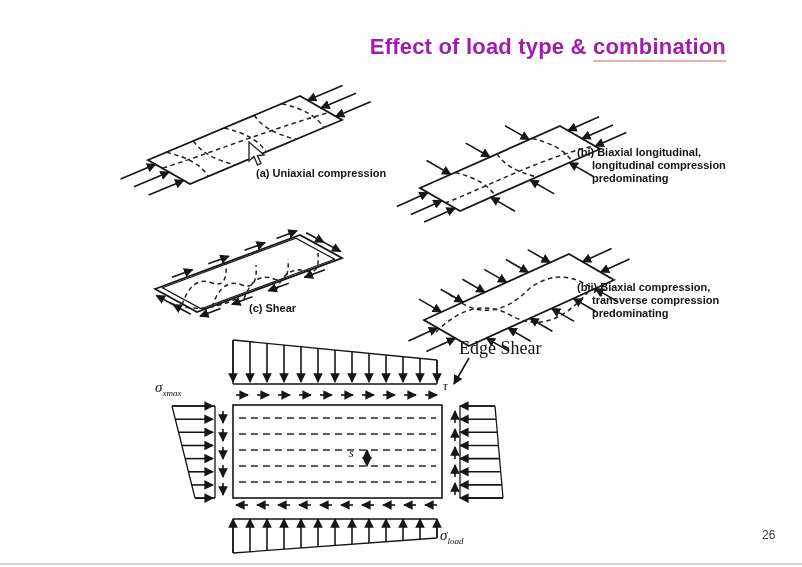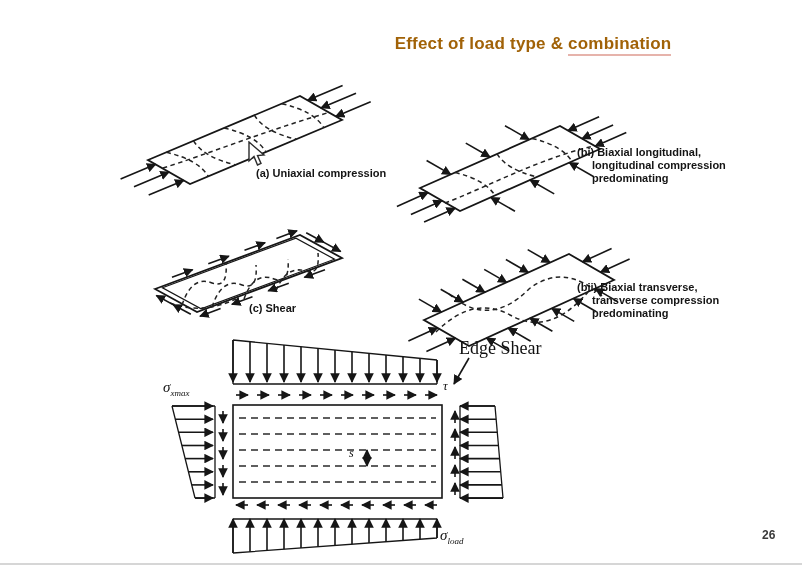--- a/index.html
+++ b/index.html
@@ -1,34 +1,34 @@
 <!DOCTYPE html>
 <html><head>
 <meta charset="utf-8">
 <style>
   html,body{margin:0;padding:0;background:#fff;}
   .slide{position:relative;width:802px;height:567px;background:#ffffff;overflow:hidden;
          font-family:"Liberation Sans",sans-serif;}
-  .title{position:absolute;left:340px;top:34px;width:386px;text-align:center;
-         font-size:17px;font-weight:600;color:#a16207;letter-spacing:.2px;}
+  .title{position:absolute;left:340px;top:34px;width:386px;text-align:right;
+         font-size:22px;font-weight:600;color:#a21caf;letter-spacing:.2px;}
   .title .ul{border-bottom:2px solid #e6b3ab;padding-bottom:1px;}
   .figsvg{position:absolute;}
   .figsvg line.arrow, .figsvg path.solid, .figsvg polygon{stroke:#161616;fill:none;}
   .figsvg line.arrow{stroke-width:1.6;}
   .figsvg polygon{stroke-width:1.8;}
   .figsvg path.dash{stroke:#222;stroke-width:1.5;fill:none;stroke-dasharray:4.5 3.5;}
   .figsvg path.ln{stroke:#161616;stroke-width:1.3;fill:none;}
   .figsvg rect.plate{stroke:#161616;stroke-width:1.6;fill:none;}
   .figsvg path.stiff{stroke:#2a2a2a;stroke-width:1.5;fill:none;stroke-dasharray:7 5;}
   .caption{position:absolute;font-size:11px;font-weight:700;color:#141414;white-space:nowrap;}
   .caption .ind{padding-left:15px;display:block;}
   .serif{position:absolute;font-family:"Liberation Serif",serif;color:#111;white-space:nowrap;}
   .greek{font-style:italic;font-size:15px;}
   .sym sub{font-size:9px;font-style:italic;}
-  .pagenum{position:absolute;left:762px;top:528px;font-size:12px;font-weight:700;color:#3a3a3a;}
+  .pagenum{position:absolute;left:762px;top:528px;font-size:12px;font-weight:400;color:#3a3a3a;}
   .bottombar{position:absolute;left:0;top:563px;width:802px;height:2px;background:#d6d6d6;}
 </style>
 </head>
 <body>
 
 <div class="slide">
 
   <svg width="0" height="0" style="position:absolute">
     <defs>
       <marker id="ah" viewBox="0 0 10 10" refX="9" refY="5" markerWidth="6" markerHeight="6" orient="auto-start-reverse">
@@ -139,21 +139,21 @@
       <line class="arrow" x1="123.7" y1="15.6" x2="146.2" y2="28.6" marker-end="url(#ah)"></line>
       <line class="arrow" x1="104.9" y1="117.1" x2="82.4" y2="104.1" marker-end="url(#ah)"></line>
       <line class="arrow" x1="126.7" y1="107.2" x2="104.2" y2="94.2" marker-end="url(#ah)"></line>
       <line class="arrow" x1="148.4" y1="97.3" x2="125.9" y2="84.3" marker-end="url(#ah)"></line>
       <line class="arrow" x1="170.2" y1="87.4" x2="147.7" y2="74.4" marker-end="url(#ah)"></line>
       <line class="arrow" x1="191.9" y1="77.5" x2="169.4" y2="64.5" marker-end="url(#ah)"></line>
       <line class="arrow" x1="213.7" y1="67.6" x2="191.2" y2="54.6" marker-end="url(#ah)"></line>
     </g>
   </svg>
   <div class="caption" style="left:577px;top:281px;line-height:13px">
-    <span>(bii) Biaxial transverse,</span>
+    <span>(bii) Biaxial compression,</span>
     <span class="ind">transverse compression</span>
     <span class="ind">predominating</span>
   </div>
 
   <svg class="figsvg" style="left:165px;top:338px" width="350" height="228" viewBox="0 0 350 228">
     <rect class="plate" x="68" y="67" width="209" height="93"></rect>
     <path class="stiff" d="M74,80 H271 M74,96 H271 M74,112 H271 M74,128 H271 M74,144 H271"></path>
     <path class="ln" d="M68,2 L272,22 M68,2 L68,46 M272,22 L272,46 M68,46 L272,46"></path>
     <path class="ln" d="M7,68 L50,68 M7,68 L30,160 M30,160 L50,160 M50,68 L50,160"></path>
     <path class="ln" d="M295,68 L330,68 M330,68 L338,160 M295,160 L338,160 M295,68 L295,160"></path>
@@ -245,19 +245,19 @@
         <line x1="290.0" y1="121.0" x2="290.0" y2="109.0" class="arrow" marker-end="url(#ah)"></line>
         <line x1="290.0" y1="139.0" x2="290.0" y2="127.0" class="arrow" marker-end="url(#ah)"></line>
         <line x1="290.0" y1="157.0" x2="290.0" y2="145.0" class="arrow" marker-end="url(#ah)"></line>
       </g>
     <line class="arrow" x1="202" y1="112" x2="202" y2="128" marker-start="url(#ah)" marker-end="url(#ah)"></line>
     <line class="arrow" x1="304" y1="20" x2="289" y2="46" marker-end="url(#ah)"></line>
   </svg>
 
   <div class="serif" style="left:459px;top:338px;font-size:18px">Edge Shear</div>
   <div class="serif" style="left:443px;top:378px;font-size:13px;font-style:italic">τ</div>
-  <div class="serif sym" style="left:163px;top:378px"><span class="greek">σ</span><sub>xmax</sub></div>
+  <div class="serif sym" style="left:155px;top:378px"><span class="greek">σ</span><sub>xmax</sub></div>
   <div class="serif sym" style="left:440px;top:526px"><span class="greek">σ</span><sub>load</sub></div>
   <div class="serif" style="left:349px;top:446px;font-size:12px;font-style:italic">s</div>
 
   <div class="pagenum">26</div>
   <div class="bottombar"></div>
 </div>
 
 </body></html>

